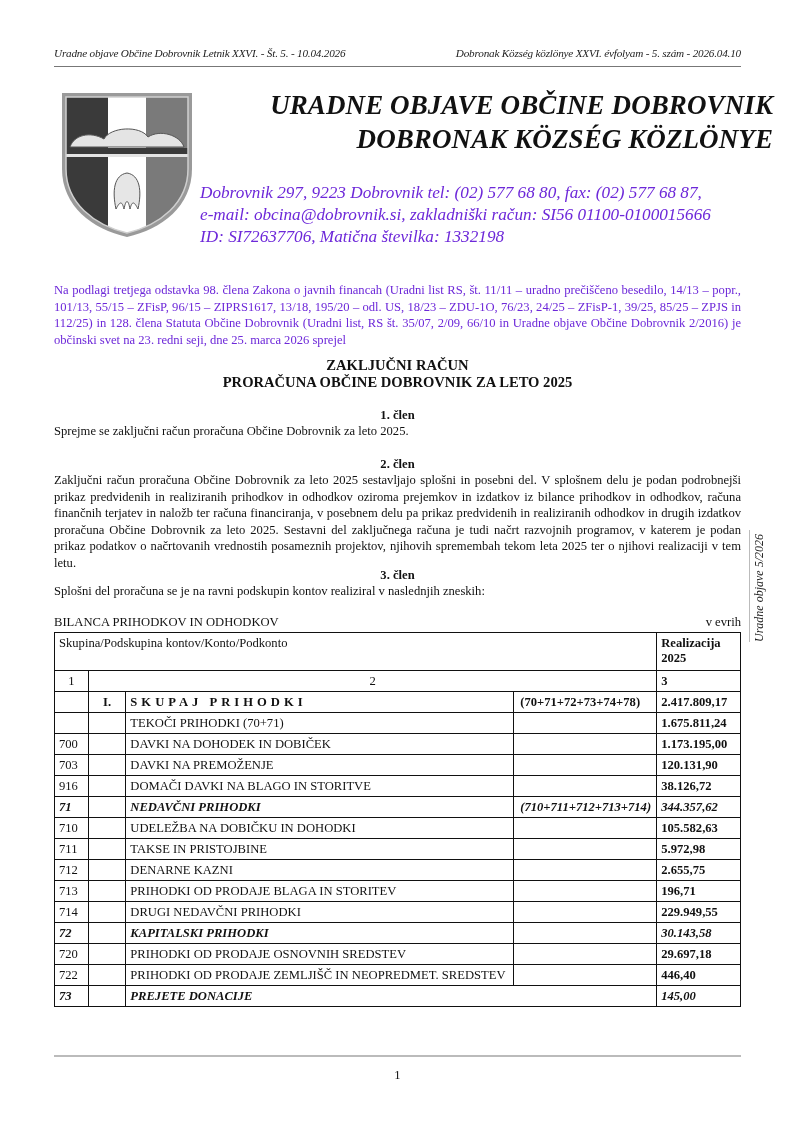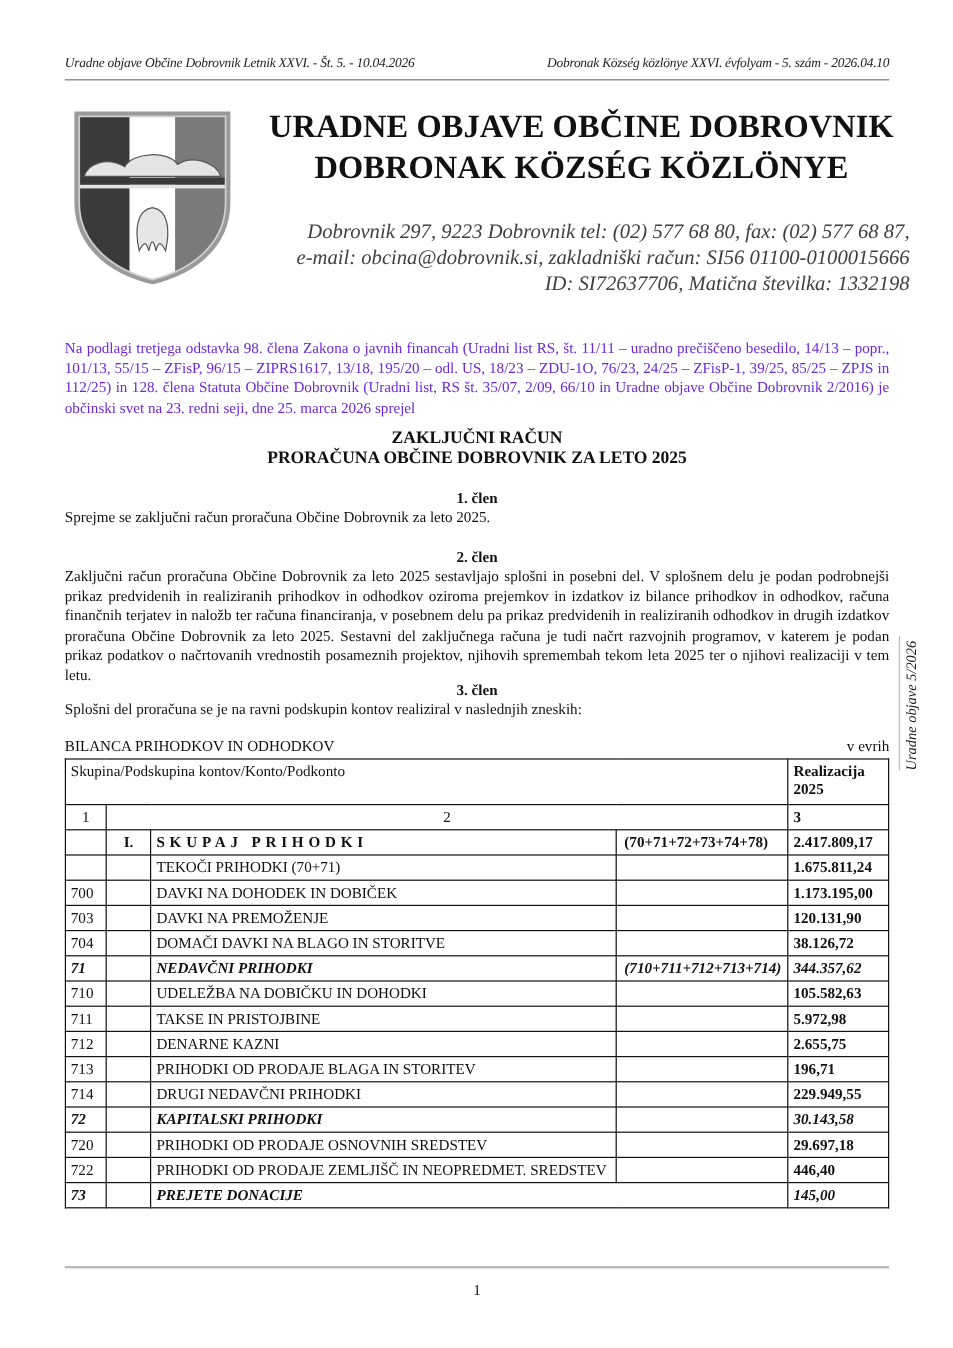--- a/index.html
+++ b/index.html
@@ -17,29 +17,29 @@
       color: #222;
     }
     .header-rule {
       position: absolute; left: 54px; top: 66px; width: 687px; height: 1px;
       background: #777;
     }
     .crest {
       position: absolute; left: 60px; top: 91px; width: 134px; height: 146px;
     }
     .masthead {
-      position: absolute; left: 212px; top: 88px; width: 545px; text-align: center;
+      position: absolute; left: 228px; top: 88px; width: 545px; text-align: right; font-style: italic;
     }
     .masthead .t1, .masthead .t2 {
       font-weight: bold; font-size: 27px; line-height: 34px; letter-spacing: 0.1px;
       color: #111;
     }
     .contact {
-      position: absolute; left: 224px; top: 182px; width: 534px; text-align: right;
-      font-style: italic; font-size: 17.2px; line-height: 22px; color: #404040;
+      position: absolute; left: 200px; top: 182px; width: 534px; text-align: left;
+      font-style: italic; font-size: 17.2px; line-height: 22px; color: #6d28d9;
     }
     .preamble {
       position: absolute; left: 54px; top: 282px; width: 687px;
       font-size: 12.6px; line-height: 16.6px; text-align: justify; color: #6d28d9;
     }
     .doc-title {
       position: absolute; left: 54px; top: 357px; width: 687px; text-align: center;
       font-weight: bold; font-size: 14.6px; line-height: 17px;
     }
     .art-heading {
@@ -191,21 +191,21 @@
         <td class="c5">1.173.195,00</td>
       </tr>
       <tr>
         <td class="c1">703</td>
         <td class="c2"></td>
         <td class="c3">DAVKI NA PREMOŽENJE</td>
         <td class="c4"></td>
         <td class="c5">120.131,90</td>
       </tr>
       <tr>
-        <td class="c1">704</td>
+        <td class="c1">916</td>
         <td class="c2"></td>
         <td class="c3">DOMAČI DAVKI NA BLAGO IN STORITVE</td>
         <td class="c4"></td>
         <td class="c5">38.126,72</td>
       </tr>
       <tr class="group">
         <td class="c1">71</td>
         <td class="c2"></td>
         <td class="c3">NEDAVČNI PRIHODKI</td>
         <td class="c4">(710+711+712+713+714)</td>

